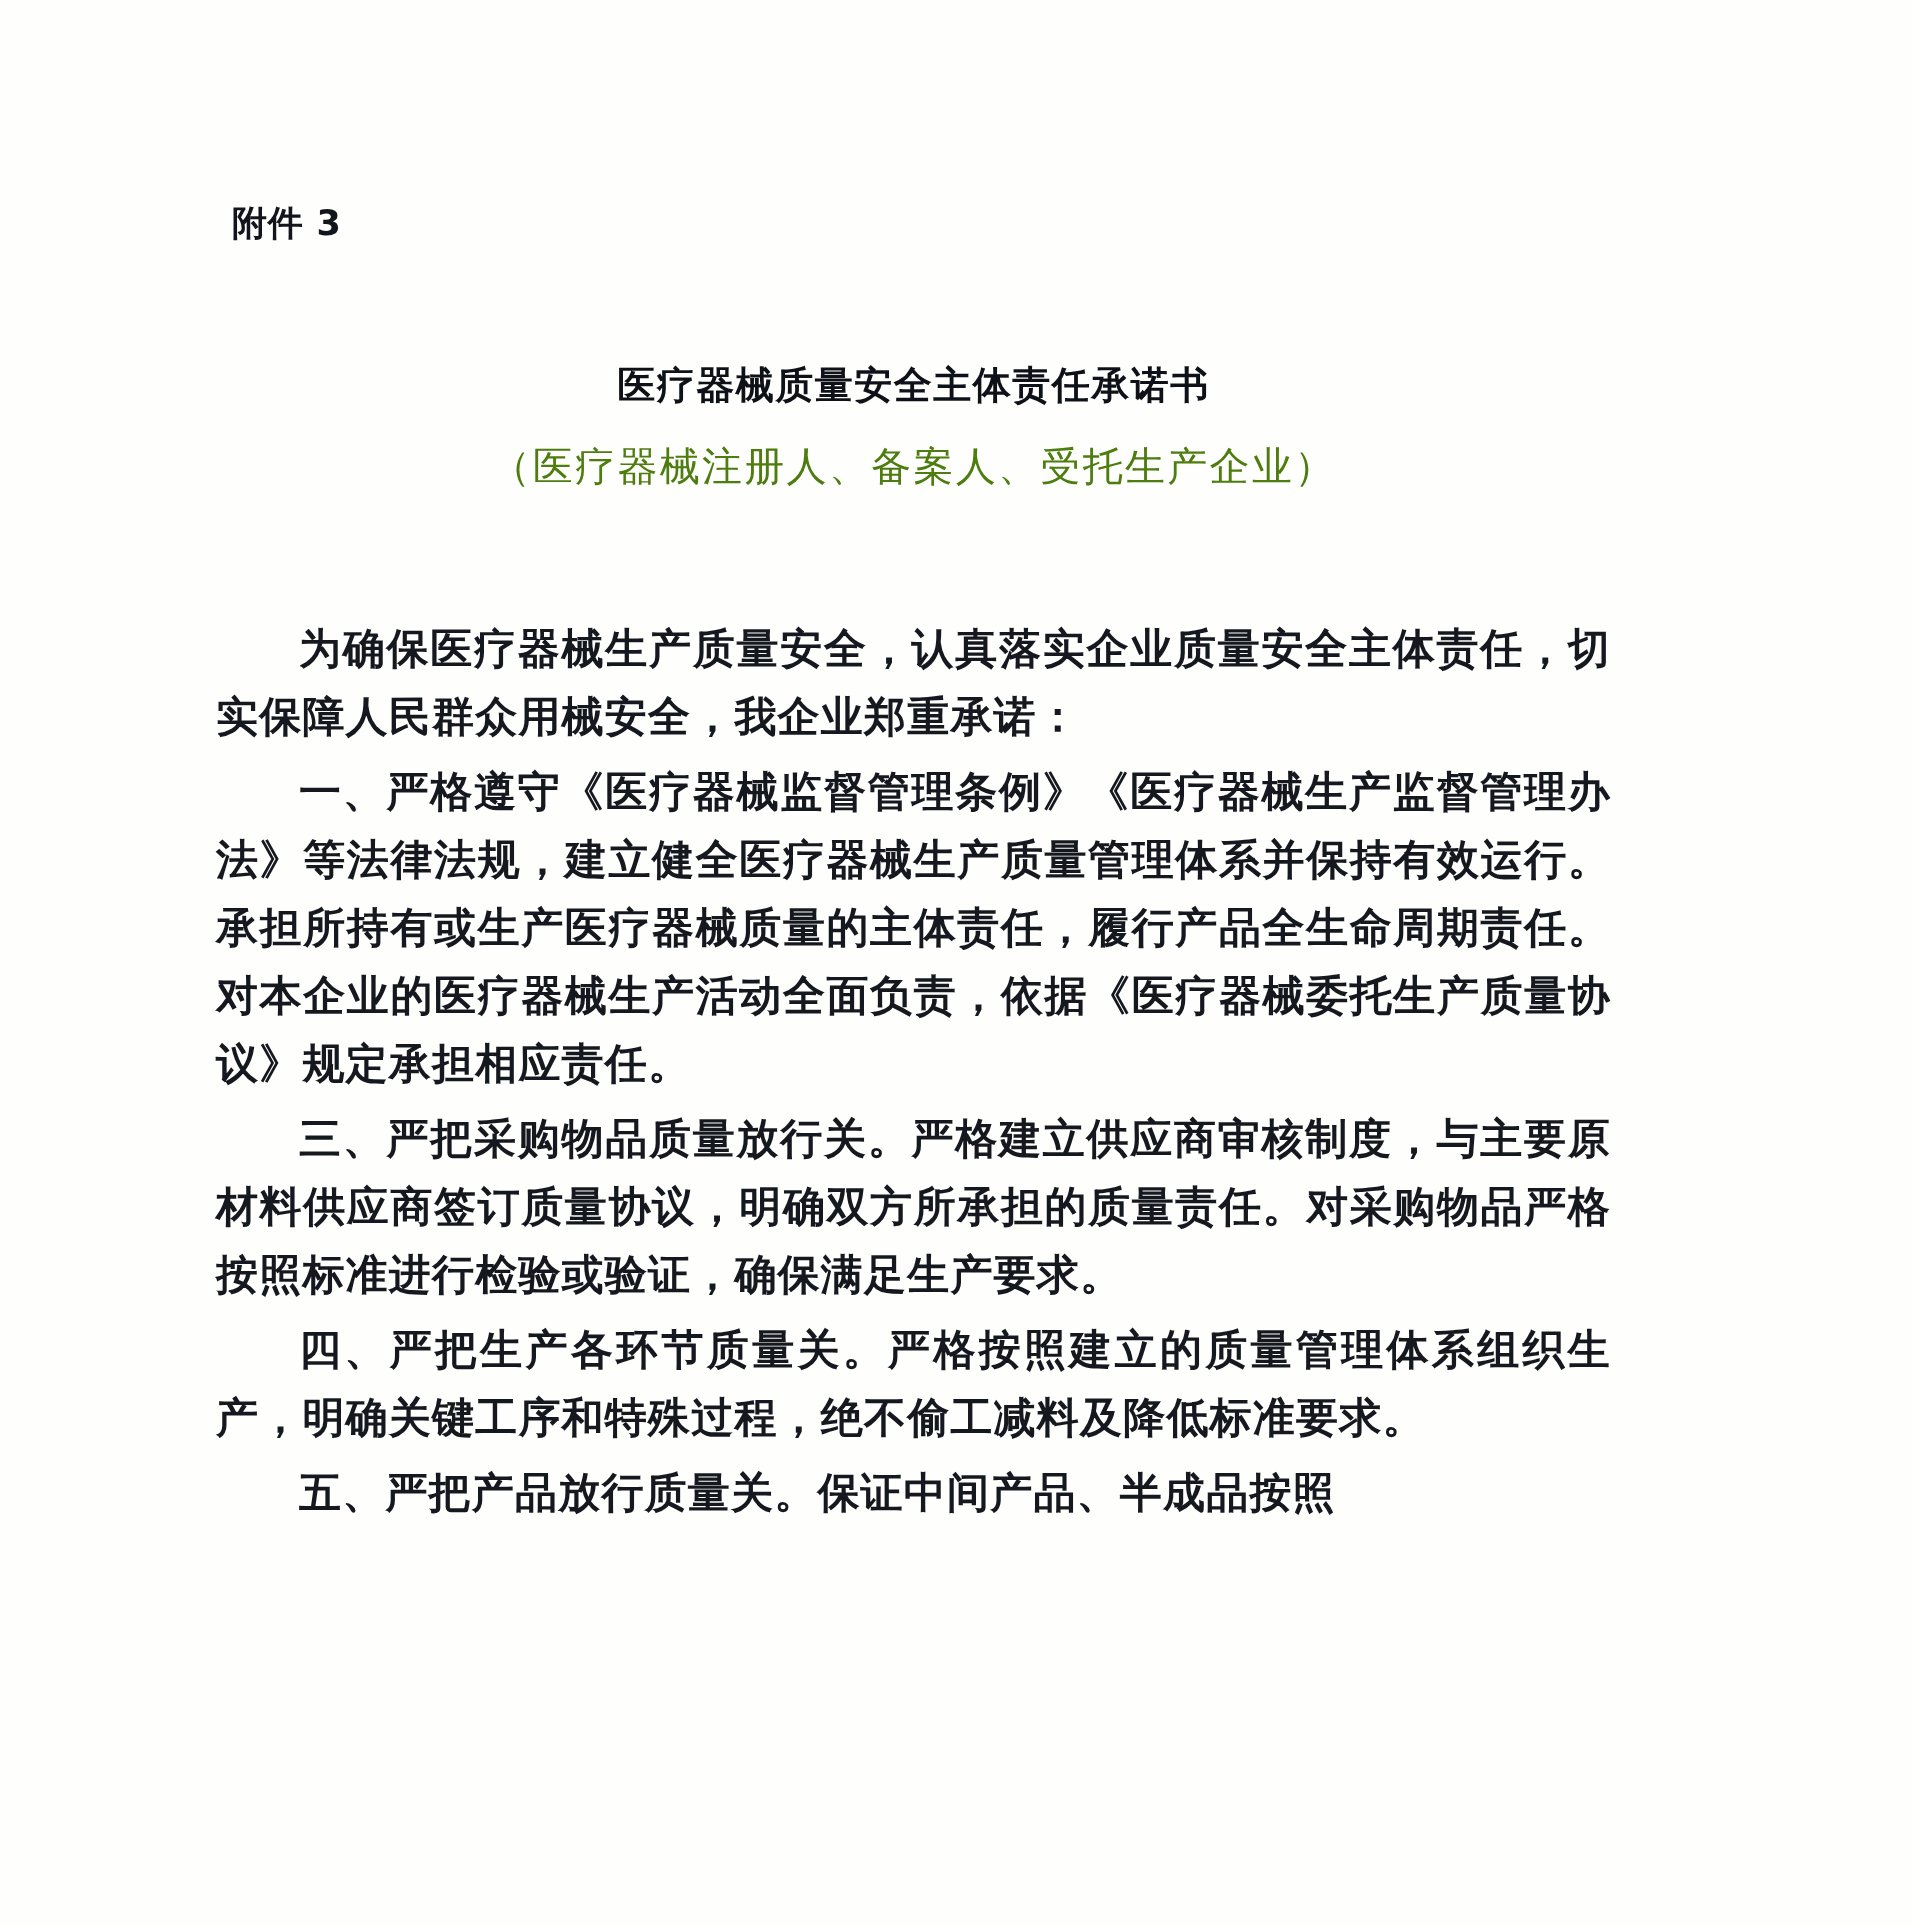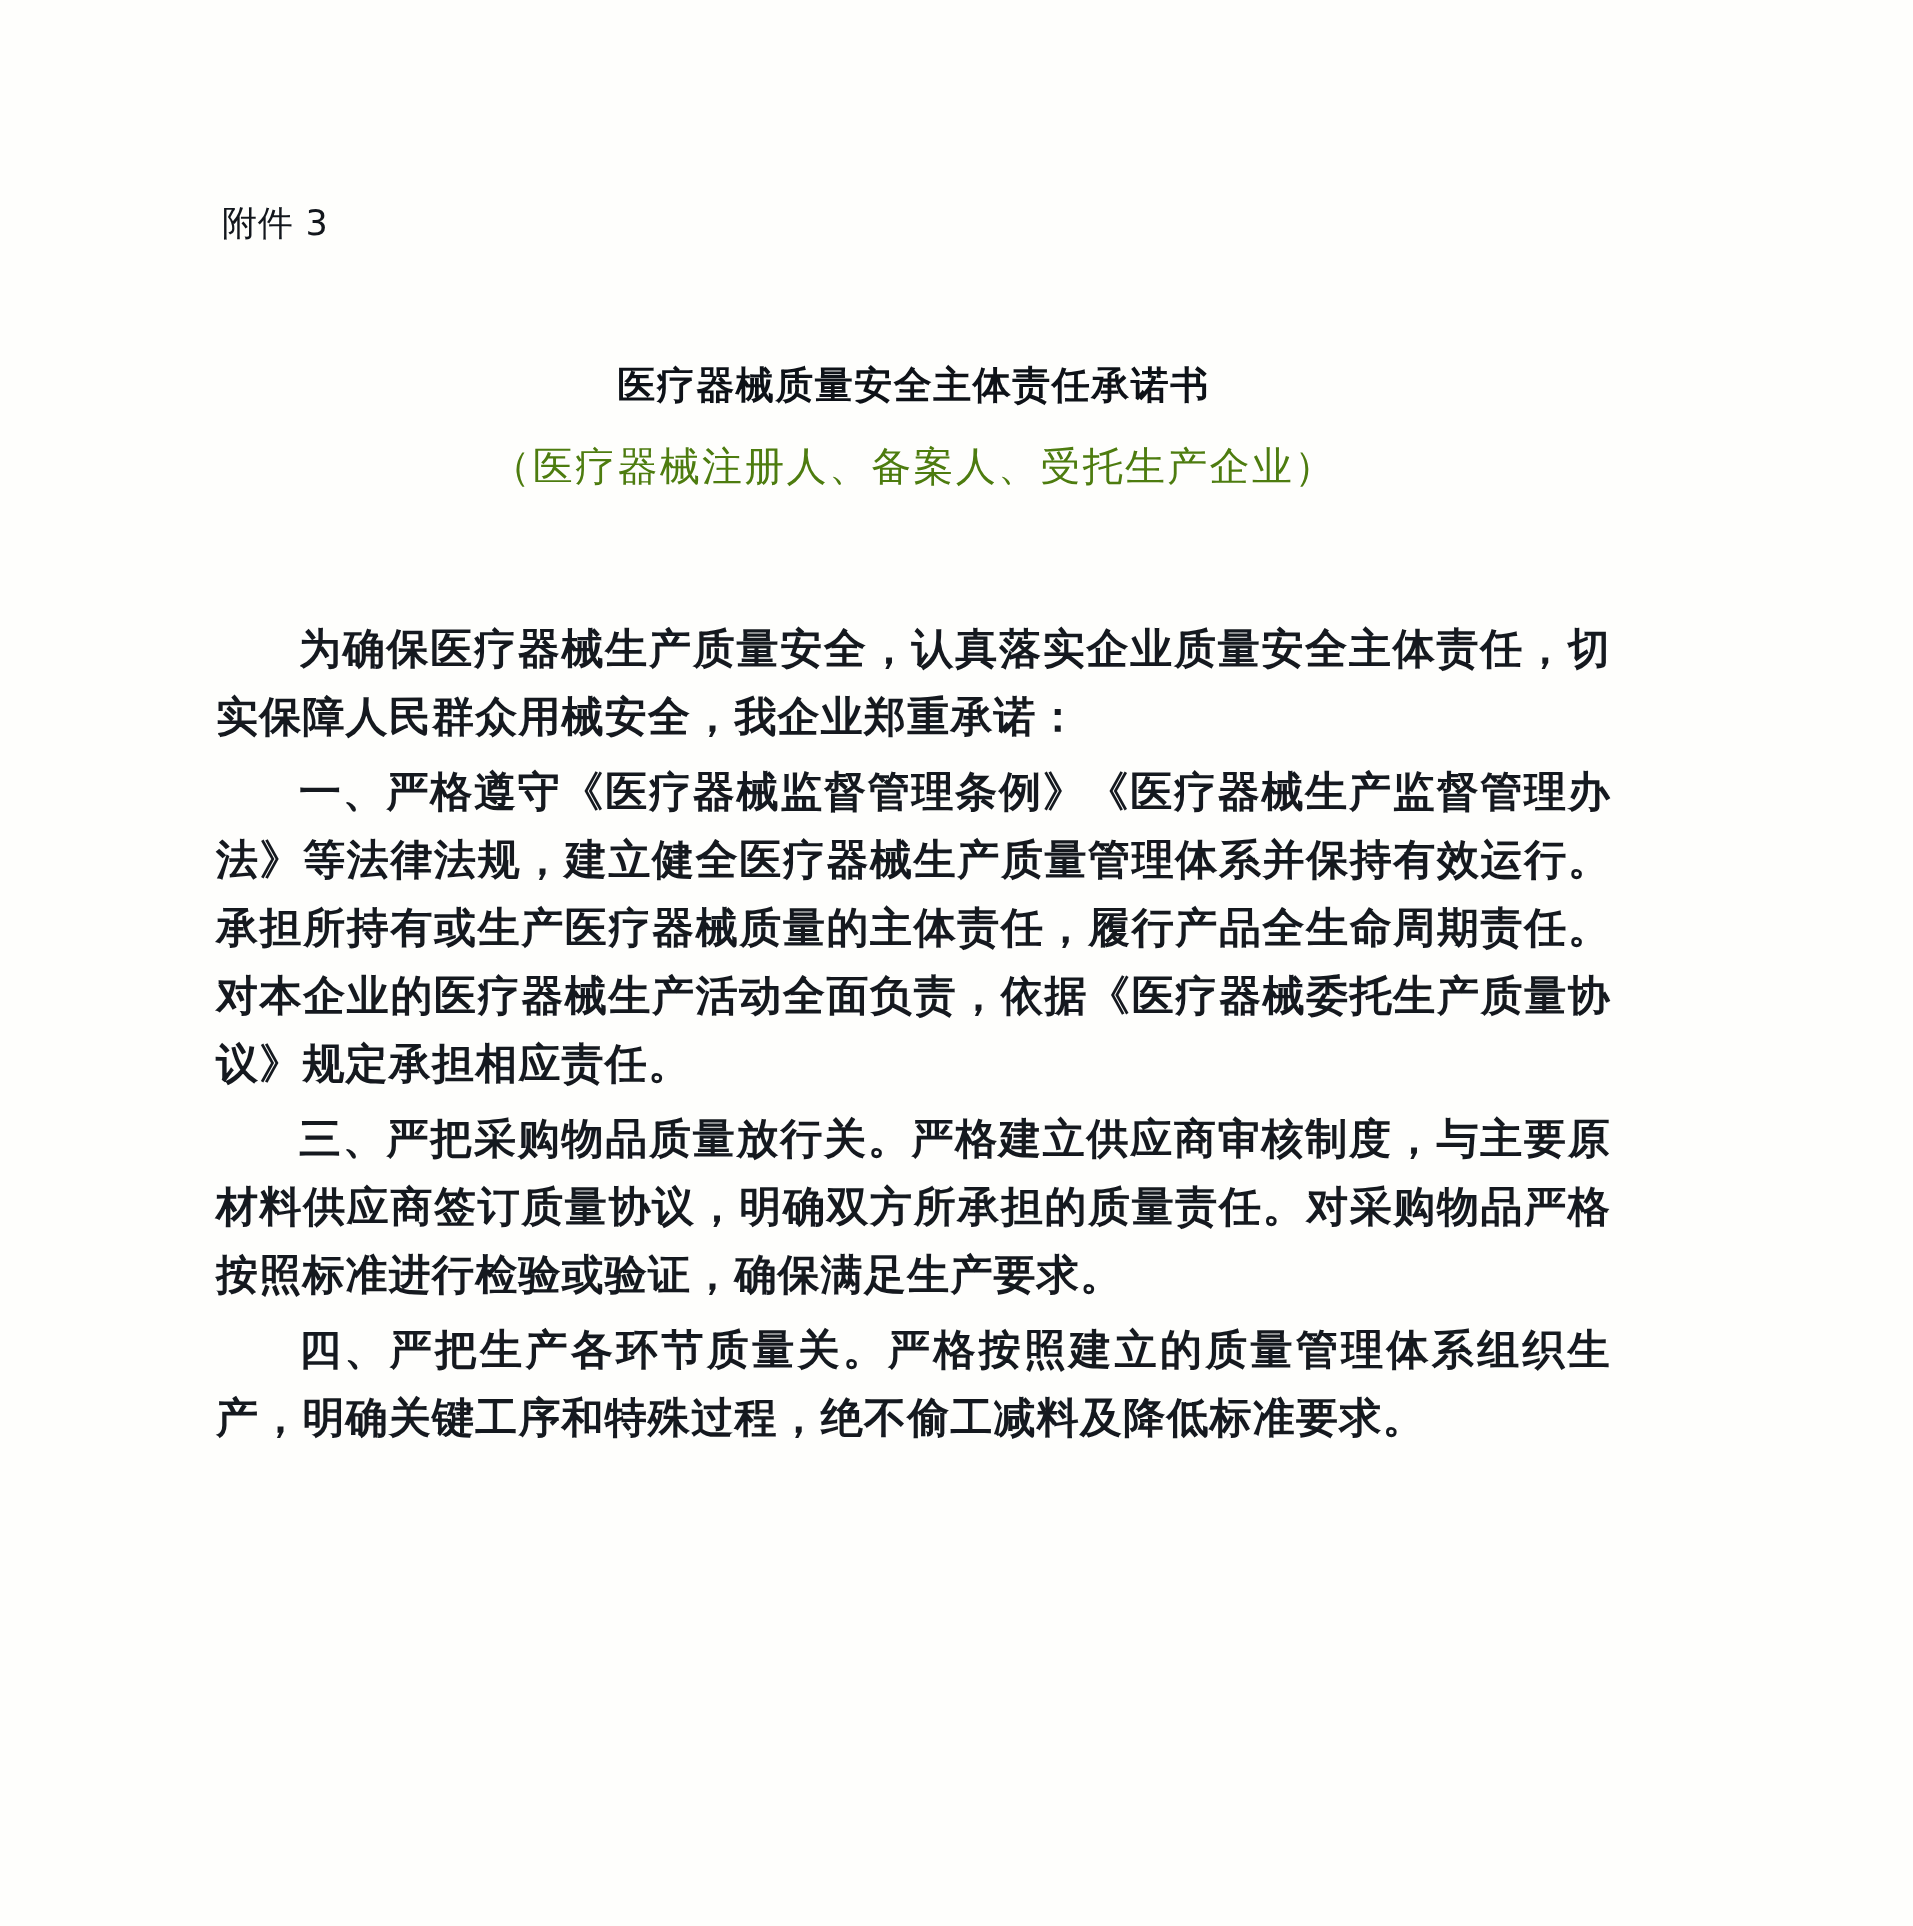--- a/index.html
+++ b/index.html
@@ -28,24 +28,24 @@
   }
   .content {
     position: absolute;
     left: 216px;
     top: 200px;
     width: 1395px;
   }
   .attachment-label {
     font-family: "DejaVu Sans", "Liberation Sans", sans-serif;
     font-size: 35px;
-    font-weight: 400;
+    font-weight: 700;
     color: #12161c;
     letter-spacing: 0.8px;
-    margin: 0 0 116px 6px;
+    margin: 0 0 116px 16px;
   }
   .doc-title {
     text-align: center;
     font-family: "DejaVu Sans", "Liberation Sans", sans-serif;
     font-size: 38px;
     font-weight: 700;
     color: #0e1218;
     letter-spacing: 1.5px;
     margin: 0 0 31px 0;
     line-height: 1.2;
@@ -85,19 +85,20 @@
 
       <h1 class="doc-title">医疗器械质量安全主体责任承诺书</h1>
 
       <div class="doc-subtitle">（医疗器械注册人、备案人、受托生产企业）</div>
 
       <div class="body-text">
         <p>为确保医疗器械生产质量安全，认真落实企业质量安全主体责任，切实保障人民群众用械安全，我企业郑重承诺：</p>
         <p>一、严格遵守《医疗器械监督管理条例》《医疗器械生产监督管理办法》等法律法规，建立健全医疗器械生产质量管理体系并保持有效运行。承担所持有或生产医疗器械质量的主体责任，履行产品全生命周期责任。对本企业的医疗器械生产活动全面负责，依据《医疗器械委托生产质量协议》规定承担相应责任。</p>
         <p>三、严把采购物品质量放行关。严格建立供应商审核制度，与主要原材料供应商签订质量协议，明确双方所承担的质量责任。对采购物品严格按照标准进行检验或验证，确保满足生产要求。</p>
         <p>四、严把生产各环节质量关。严格按照建立的质量管理体系组织生产，明确关键工序和特殊过程，绝不偷工减料及降低标准要求。</p>
+        <p>五、严把产品放行质量关。保证中间产品、半成品按照</p>
       </div>
 
     </div>
 
   </div>
 </div>
 
 
 </body></html>

